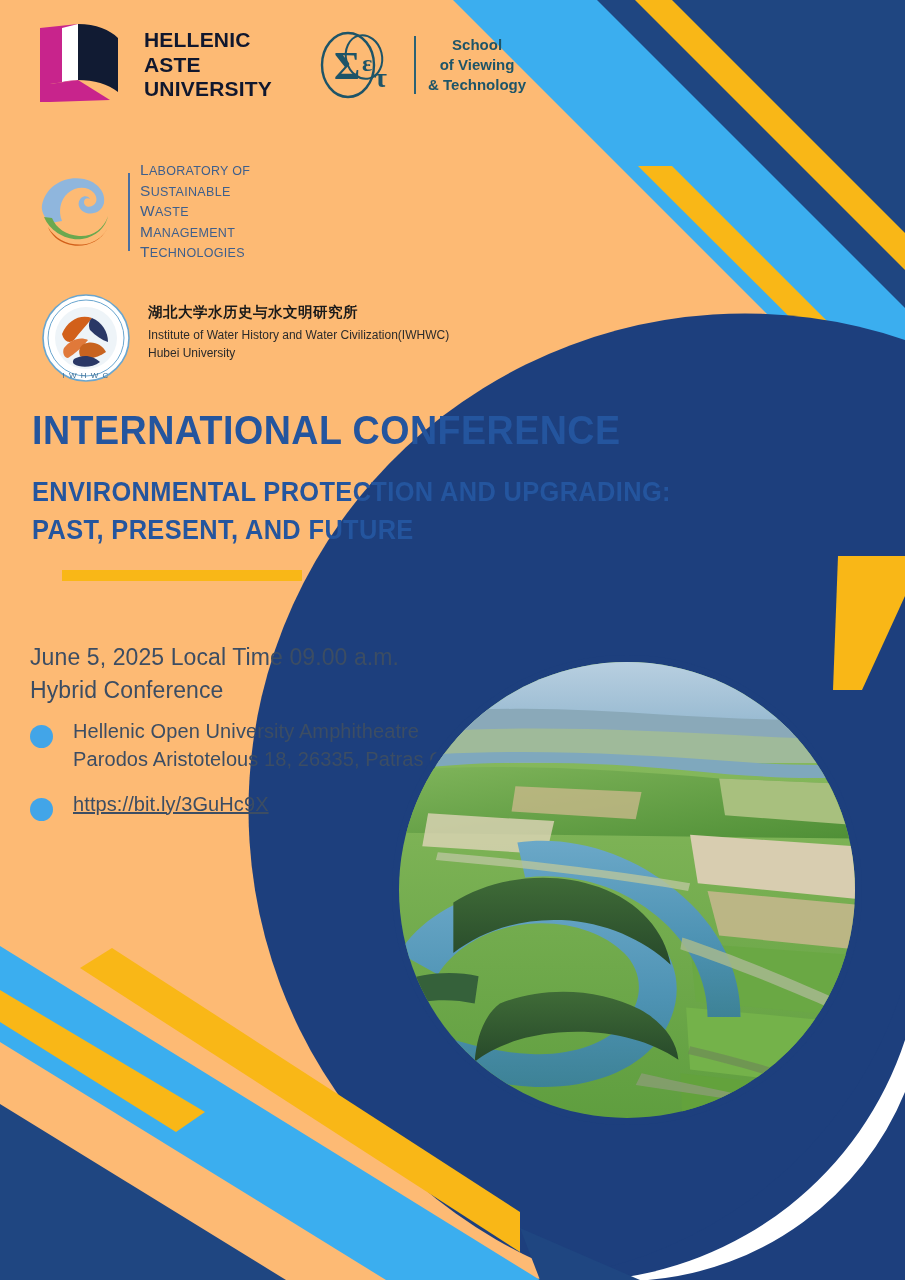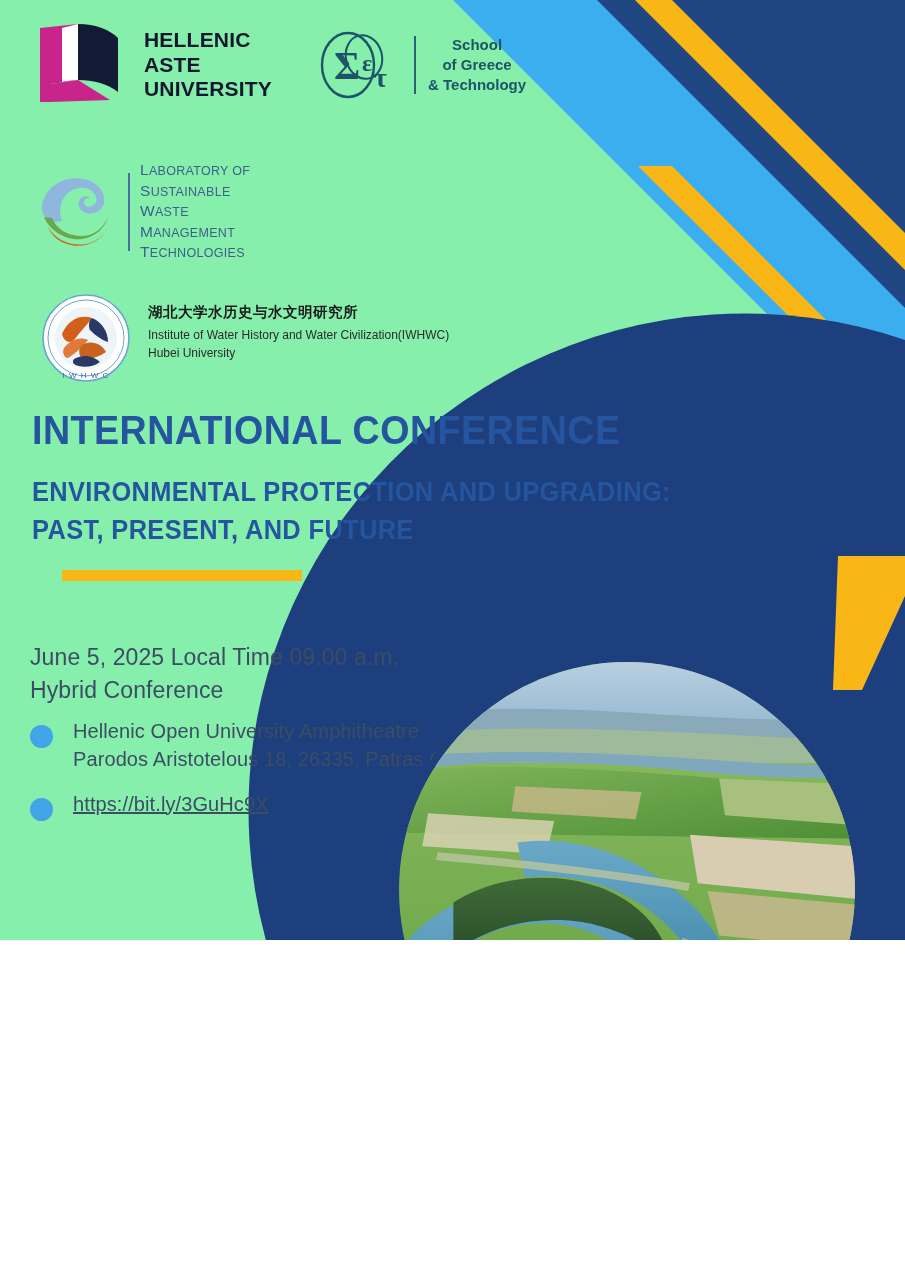--- a/index.html
+++ b/index.html
@@ -2,21 +2,21 @@
 <html><head>
 <meta charset="utf-8">
 <style>
   html,body{margin:0;padding:0;}
   body{
     width:905px;height:1280px;
     background:#ffffff;
     font-family:"Liberation Sans", sans-serif;
     overflow:hidden;
   }
-  .poster{position:relative;width:905px;height:940px;overflow:hidden;background:#86efac;}
+  .poster{position:relative;width:905px;height:1280px;overflow:hidden;background:#fdba74;}
 
   
   .deco{position:absolute;inset:0;pointer-events:none;}
   .deco svg{display:block;width:905px;height:1280px;}
 
   
   .logo-row{position:absolute;left:34px;top:22px;display:flex;align-items:center;gap:26px;}
   .hou-logo{display:flex;align-items:center;gap:14px;}
   .hou-mark{width:96px;height:86px;flex:none;}
   .hou-text{
@@ -161,21 +161,21 @@
       <svg class="sst-mark" viewBox="0 0 84 72">
         <ellipse cx="30" cy="36" rx="26" ry="32" fill="none" stroke="#1D5468" stroke-width="2.4"></ellipse>
         <ellipse cx="46" cy="28" rx="18" ry="22" fill="none" stroke="#1D5468" stroke-width="2" transform="rotate(-14 46 28)"></ellipse>
         <text x="16" y="50" font-family="'Liberation Serif',serif" font-size="40" font-weight="bold" fill="#1D5468">Σ</text>
         <text x="44" y="42" font-family="'Liberation Serif',serif" font-size="24" font-weight="bold" fill="#1D5468">ε</text>
         <text x="56" y="58" font-family="'Liberation Serif',serif" font-size="28" font-weight="bold" fill="#1D5468">τ</text>
       </svg>
       <div class="sst-divider"></div>
       <div class="sst-text">
         <div>School</div>
-        <div>of Greece</div>
+        <div>of Viewing</div>
         <div>&amp; Technology</div>
       </div>
     </div>
   </div>
 
   <div class="lab-logo">
     <svg class="lab-mark" viewBox="0 0 82 82">
       <path d="M6 34 C10 14 30 4 48 8 C62 11 70 22 68 32 C66 41 56 45 48 41
                C42 38 41 31 45 27 C48 24 53 25 54 28 C51 26 48 28 48 31
                C48 35 52 37 56 35 C61 33 62 27 58 22 C52 15 40 15 32 22

